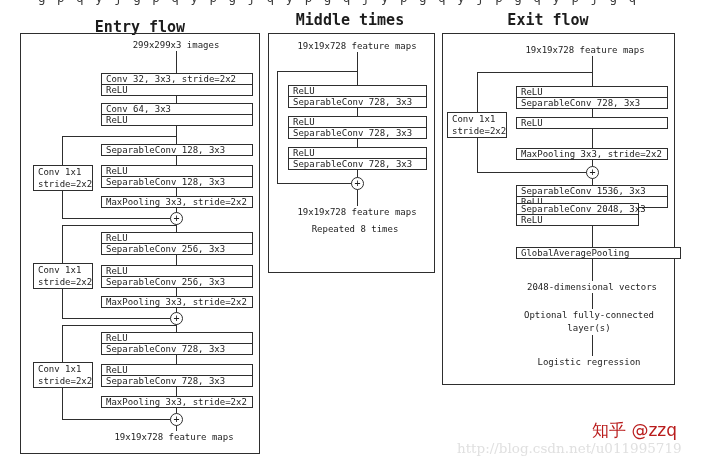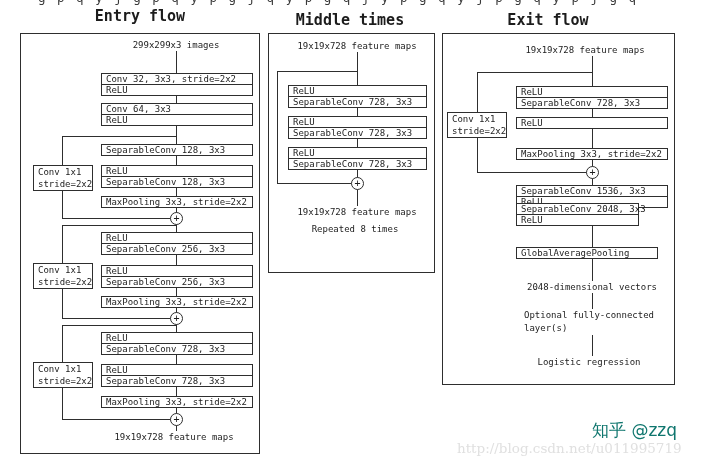--- a/index.html
+++ b/index.html
@@ -13,36 +13,36 @@
   .hline{height:1px;} .vline{width:1px;}
   .node{position:absolute;border:1px solid #2e2e2e;background:#fff;box-sizing:border-box;}
   .node .row{height:10px;line-height:10px;font-size:9px;padding-left:4px;white-space:nowrap;}
   .node .row + .row{border-top:1px solid #2e2e2e;}
   .node.side .row{height:12px;line-height:12px;}
   .node.side .row + .row{border-top:none;}
   .plus{position:absolute;width:13px;height:13px;box-sizing:border-box;border:1px solid #2e2e2e;
         border-radius:50%;background:#fff;text-align:center;font-size:10px;line-height:11px;}
   .flowtext{position:absolute;transform:translateX(-50%);background:#fff;padding:0 3px;
             font-size:9px;line-height:12px;white-space:nowrap;}
-  .flowtext.multi{line-height:13px;}
-  .wm-zhihu{position:absolute;left:592px;top:419px;font-size:17px;color:#0f766e;
+  .flowtext.multi{text-align:center;line-height:13px;}
+  .wm-zhihu{position:absolute;left:592px;top:419px;font-size:17px;color:#b91c1c;
             font-family:"DejaVu Sans","Liberation Sans",sans-serif;white-space:nowrap;}
   .wm-url{position:absolute;left:457px;top:440px;font-size:13.5px;color:#e0e0e0;
           font-family:"DejaVu Serif","Liberation Serif",serif;white-space:nowrap;}
 </style>
 </head>
 <body>
 
 <div class="screen">
 
   <div class="crop-strip">
     <div class="inner">g p q y j g p q y p g j q y p g q j y p g q y j p g q y p j g q y</div>
   </div>
 
-  <div class="title" style="left:140px;top:7px">Entry flow</div>
+  <div class="title" style="left:140px;top:18px">Entry flow</div>
   <div class="frame" style="left:20px;top:33px;width:238px;height:419px"></div>
 
   <div class="vline" style="left:176px;top:51px;height:381px"></div>
   <div class="hline" style="left:62px;top:136px;width:114px"></div>
   <div class="vline" style="left:62px;top:136px;height:82px"></div>
   <div class="hline" style="left:62px;top:218px;width:114px"></div>
   <div class="hline" style="left:62px;top:225px;width:114px"></div>
   <div class="vline" style="left:62px;top:225px;height:93px"></div>
   <div class="hline" style="left:62px;top:318px;width:114px"></div>
   <div class="hline" style="left:62px;top:325px;width:114px"></div>
@@ -165,21 +165,21 @@
   <div class="plus" style="left:586px;top:166px">+</div>
 
   <div class="node" style="left:516px;top:185px;width:152px">
     <div class="row">SeparableConv 1536, 3x3</div>
     <div class="row">ReLU</div>
   </div>
   <div class="node" style="left:516px;top:203px;width:123px">
     <div class="row">SeparableConv 2048, 3x3</div>
     <div class="row">ReLU</div>
   </div>
-  <div class="node" style="left:516px;top:247px;width:142px">
+  <div class="node" style="left:516px;top:247px;width:165px">
     <div class="row">GlobalAveragePooling</div>
   </div>
 
   <div class="flowtext" style="left:592px;top:281px">2048-dimensional vectors</div>
   <div class="flowtext multi" style="left:589px;top:309px">
     <div>Optional fully-connected</div>
     <div>layer(s)</div>
   </div>
   <div class="flowtext" style="left:589px;top:356px">Logistic regression</div>
 

